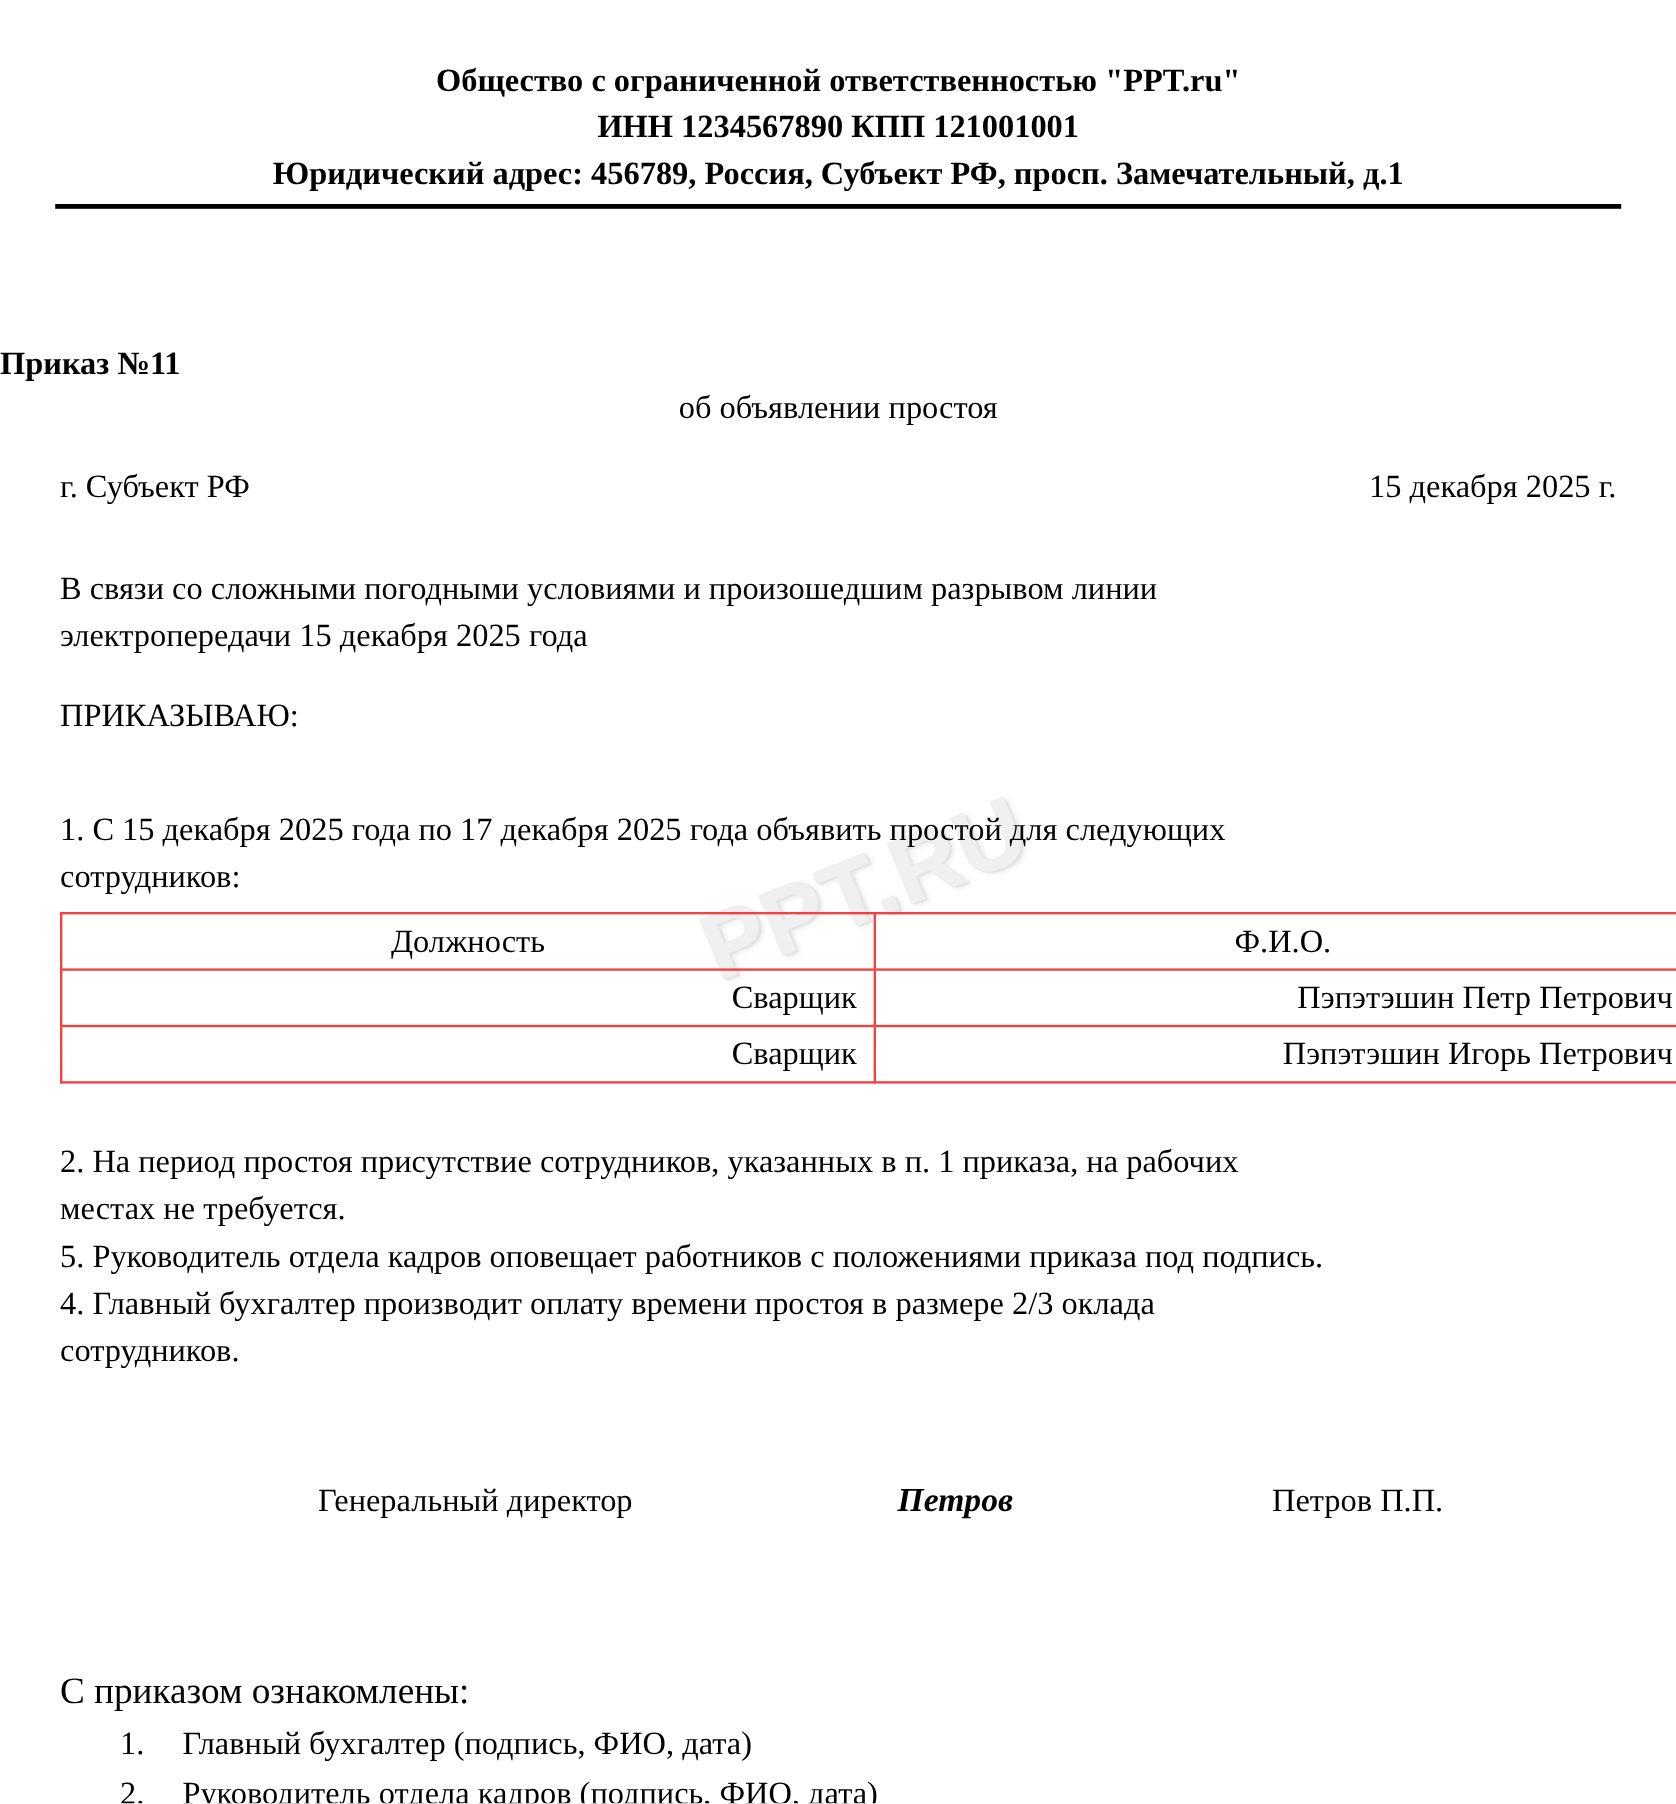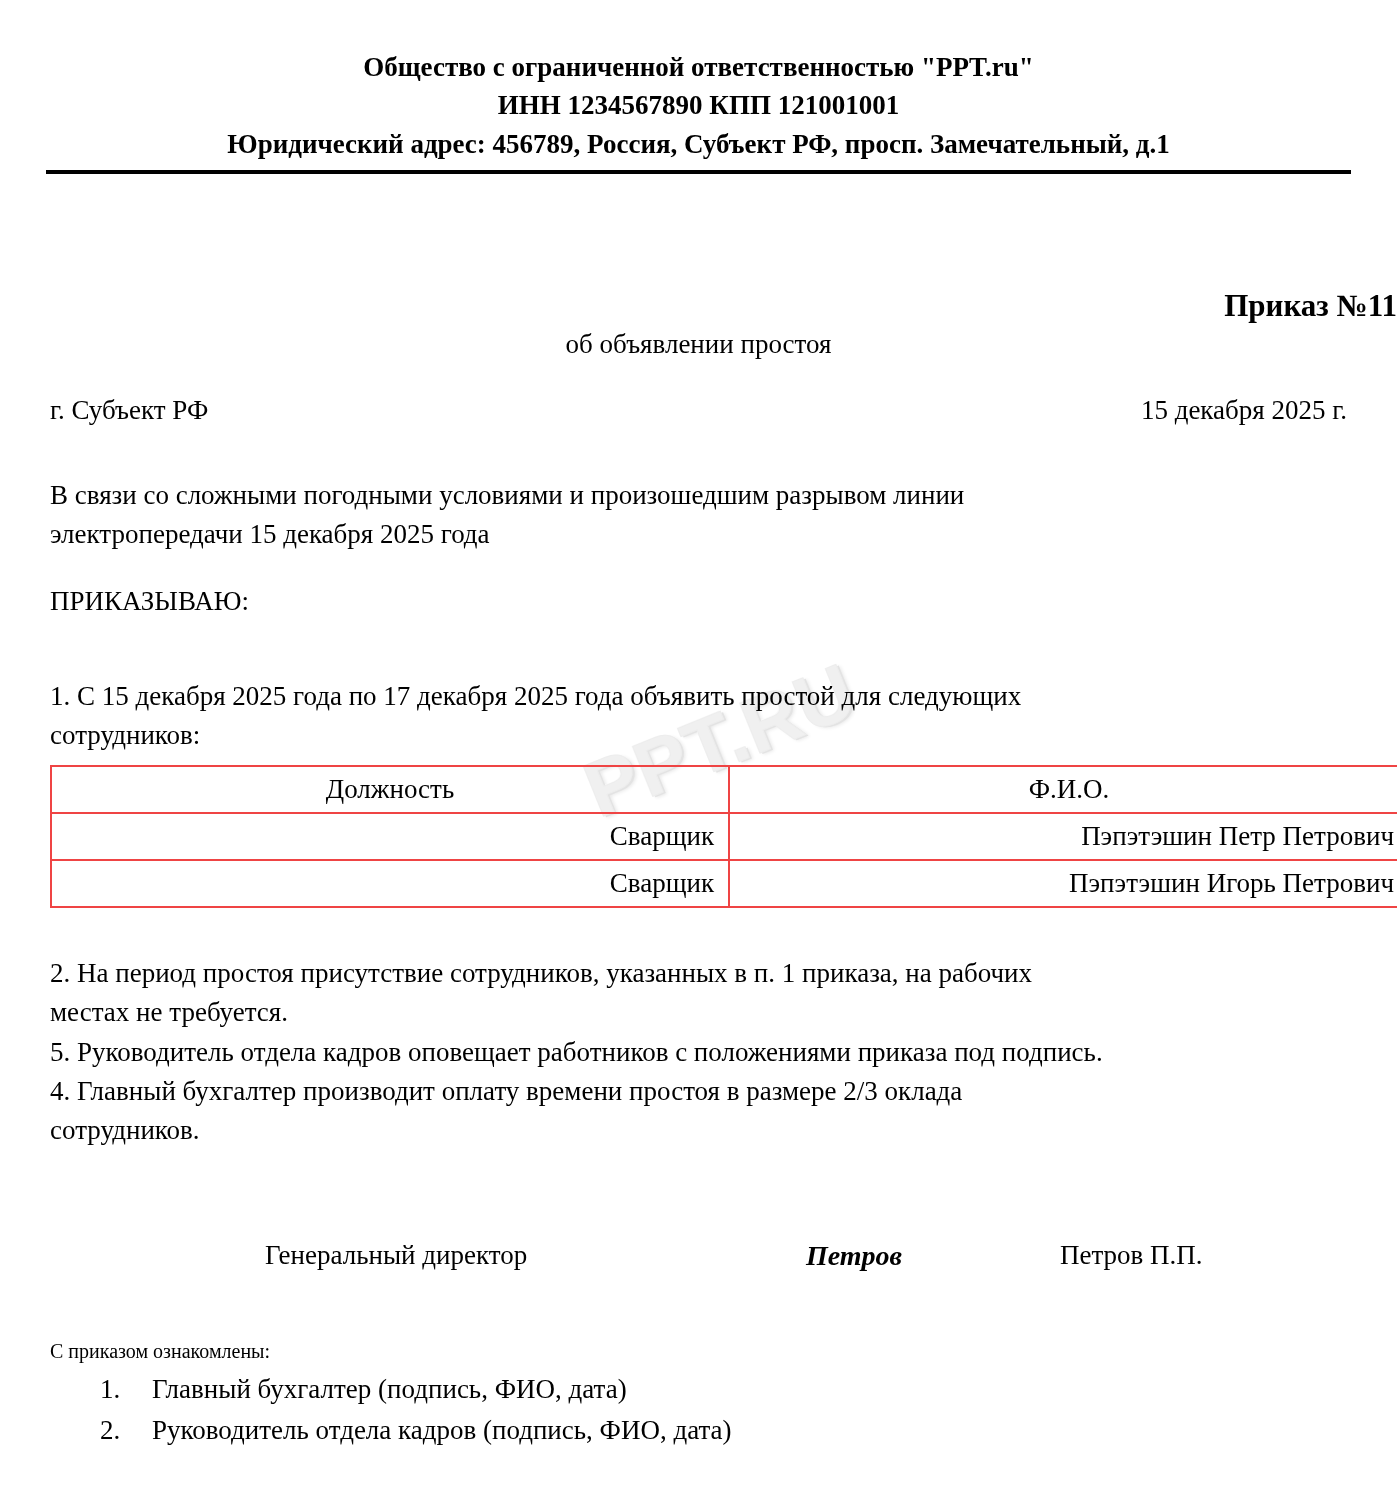--- a/index.html
+++ b/index.html
@@ -68,23 +68,23 @@
   .rule {
     margin: 7px auto 0 auto;
     width: 1305px;
     height: 4px;
     background: #000000;
   }
 
   
   .doc-title {
     margin-top: 112px;
-    text-align: right;
-    font-weight: bold;
-    font-size: 31px;
+    text-align: left;
+    font-weight: bold;
+    font-size: 27px;
     line-height: 1.26;
   }
   .doc-subtitle {
     text-align: center;
     font-weight: normal;
     font-size: 27px;
     line-height: 1.3;
     margin-top: 2px;
   }
 
@@ -139,36 +139,36 @@
     height: 44px;
     font-size: 27px;
   }
   .sign-post {
     position: absolute;
     left: 215px;
     top: 0;
   }
   .sign-script {
     position: absolute;
-    left: 756px;
+    left: 698px;
     top: 0;
     font-style: italic;
     font-weight: bold;
     font-size: 28px;
   }
   .sign-name {
     position: absolute;
     left: 1010px;
     top: 0;
   }
 
   
   .ack-title {
-    margin: 60px 0 0 50px;
-    font-size: 20px;
+    margin: 116px 0 0 50px;
+    font-size: 31px;
   }
   ol.ack-list {
     margin: 6px 0 0 0;
     padding: 0;
     list-style: none;
     font-size: 27px;
     line-height: 1.52;
   }
   ol.ack-list li {
     position: relative;

